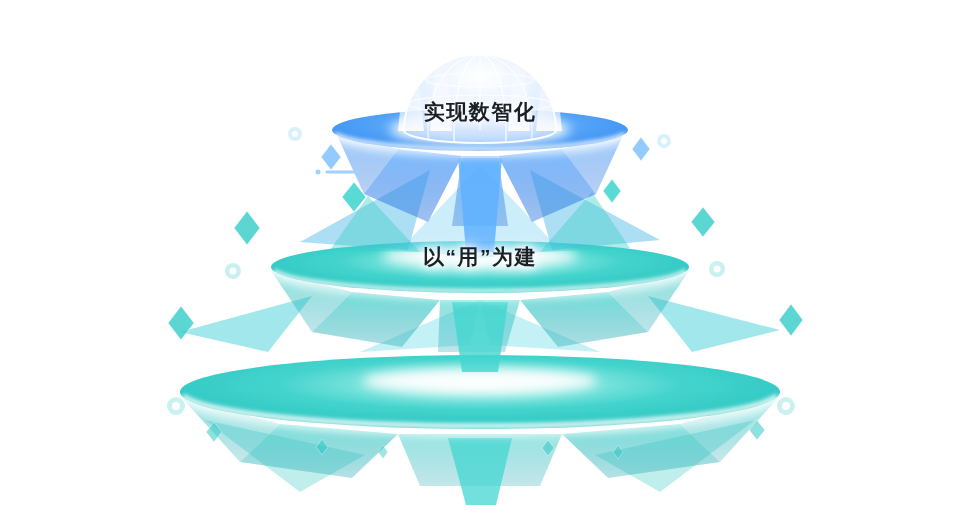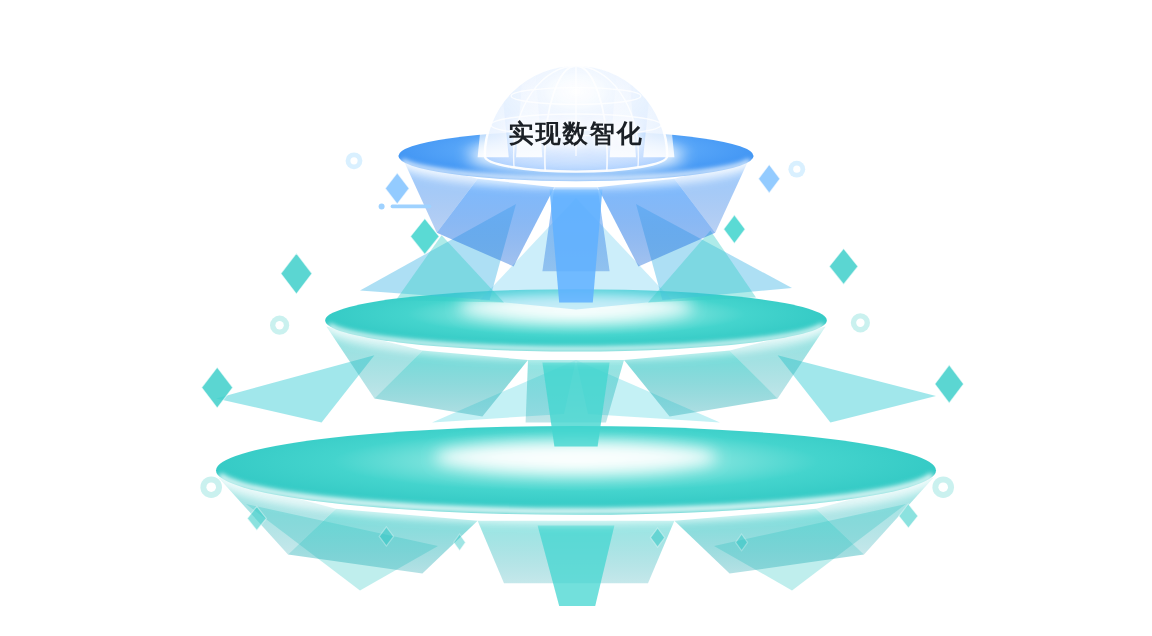--- a/index.html
+++ b/index.html
@@ -174,14 +174,15 @@
     <circle cx="717" cy="269" r="8" fill="#aeeae6" opacity="0.65"></circle>
     <circle cx="717" cy="269" r="3.5" fill="#ffffff"></circle>
     <circle cx="176" cy="406" r="9" fill="#aeeae6" opacity="0.65"></circle>
     <circle cx="176" cy="406" r="4" fill="#ffffff"></circle>
     <circle cx="786" cy="406" r="9" fill="#aeeae6" opacity="0.65"></circle>
     <circle cx="786" cy="406" r="4" fill="#ffffff"></circle>
   </g>
 </svg>
 
 <div class="tier-label label-top">实现数智化</div>
+<div class="tier-label label-middle">以“用”为建</div>
 
 </div>
 
 </body></html>

